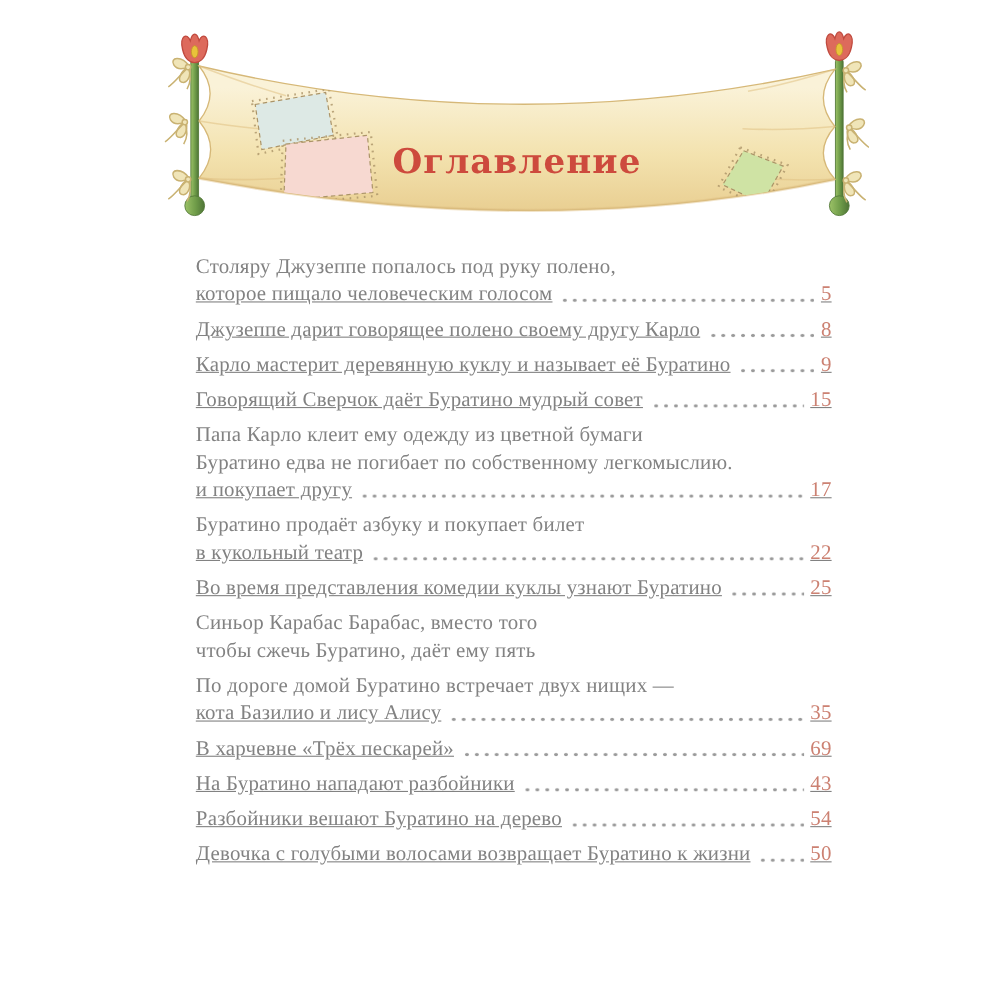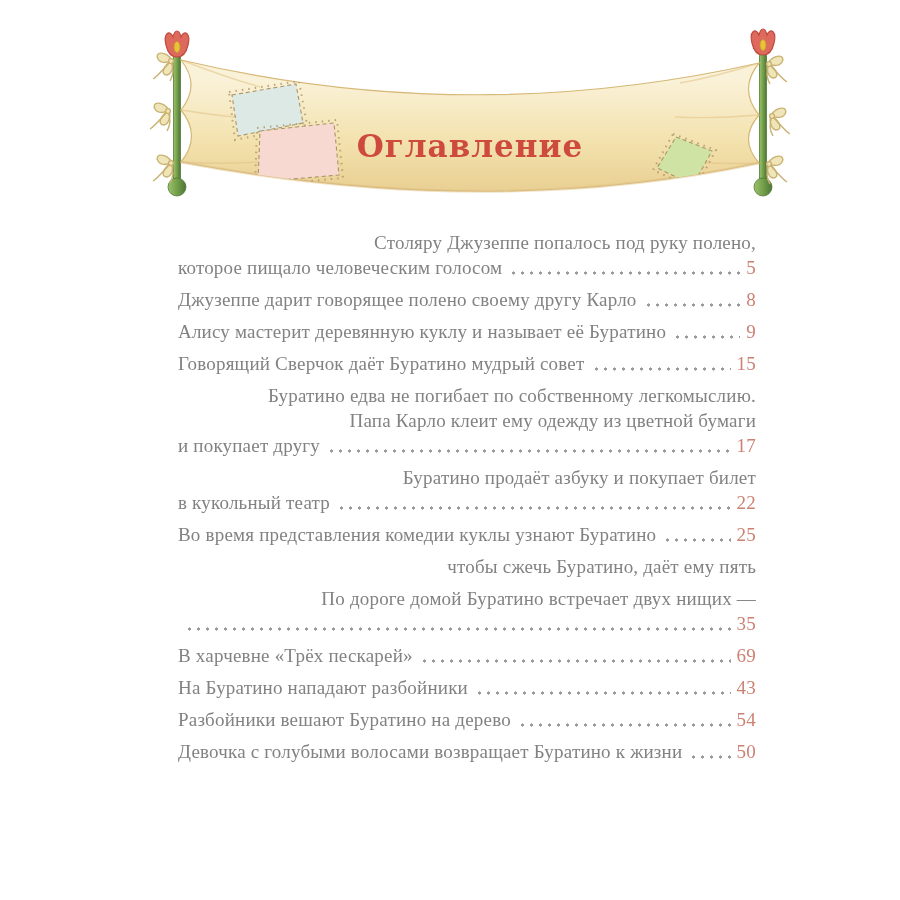--- a/index.html
+++ b/index.html
@@ -46,22 +46,22 @@
     letter-spacing: 1px;
   }
   
   .toc {
     position: absolute; left: 178px; top: 230px; width: 578px;
     color: var(--text-gray);
     font-size: 19px; line-height: 25px;
     letter-spacing: .2px;
   }
   .entry { margin-bottom: 7px; }
-  .line { white-space: nowrap; text-align: right; }
-  .line-last { display: flex; align-items: flex-end; }
+  .line { white-space: nowrap; }
+  .line-last { display: flex; align-items: flex-end; text-decoration: underline; }
   .line-text { white-space: nowrap; flex: 0 0 auto; }
   .leader {
     flex: 1 1 12px; min-width: 14px; height: 6px;
     margin: 0 6px 4px 7px;
     background-image: radial-gradient(circle, var(--dot-gray) 1.4px, transparent 1.8px);
     background-size: 9px 6px;
     background-position: 0 50%;
     background-repeat: repeat-x;
   }
   .page-num {
@@ -171,35 +171,35 @@
         </div>
         <div class="entry">
           <div class="line-last">
             <span class="line-text">Джузеппе дарит говорящее полено своему другу Карло</span>
             <span class="leader"></span>
             <span class="page-num">8</span>
           </div>
         </div>
         <div class="entry">
           <div class="line-last">
-            <span class="line-text">Алису мастерит деревянную куклу и называет её Буратино</span>
+            <span class="line-text">Карло мастерит деревянную куклу и называет её Буратино</span>
             <span class="leader"></span>
             <span class="page-num">9</span>
           </div>
         </div>
         <div class="entry">
           <div class="line-last">
             <span class="line-text">Говорящий Сверчок даёт Буратино мудрый совет</span>
             <span class="leader"></span>
             <span class="page-num">15</span>
           </div>
         </div>
         <div class="entry">
+          <div class="line">Папа Карло клеит ему одежду из цветной бумаги</div>
           <div class="line">Буратино едва не погибает по собственному легкомыслию.</div>
-          <div class="line">Папа Карло клеит ему одежду из цветной бумаги</div>
           <div class="line-last">
             <span class="line-text">и покупает другу</span>
             <span class="leader"></span>
             <span class="page-num">17</span>
           </div>
         </div>
         <div class="entry">
           <div class="line">Буратино продаёт азбуку и покупает билет</div>
           <div class="line-last">
             <span class="line-text">в кукольный театр</span>
@@ -208,25 +208,27 @@
           </div>
         </div>
         <div class="entry">
           <div class="line-last">
             <span class="line-text">Во время представления комедии куклы узнают Буратино</span>
             <span class="leader"></span>
             <span class="page-num">25</span>
           </div>
         </div>
         <div class="entry">
+          <div class="line">Синьор Карабас Барабас, вместо того</div>
           <div class="line">чтобы сжечь Буратино, даёт ему пять</div>
         </div>
         <div class="entry">
           <div class="line">По дороге домой Буратино встречает двух нищих —</div>
           <div class="line-last">
+            <span class="line-text">кота Базилио и лису Алису</span>
             <span class="leader"></span>
             <span class="page-num">35</span>
           </div>
         </div>
         <div class="entry">
           <div class="line-last">
             <span class="line-text">В харчевне «Трёх пескарей»</span>
             <span class="leader"></span>
             <span class="page-num">69</span>
           </div>

